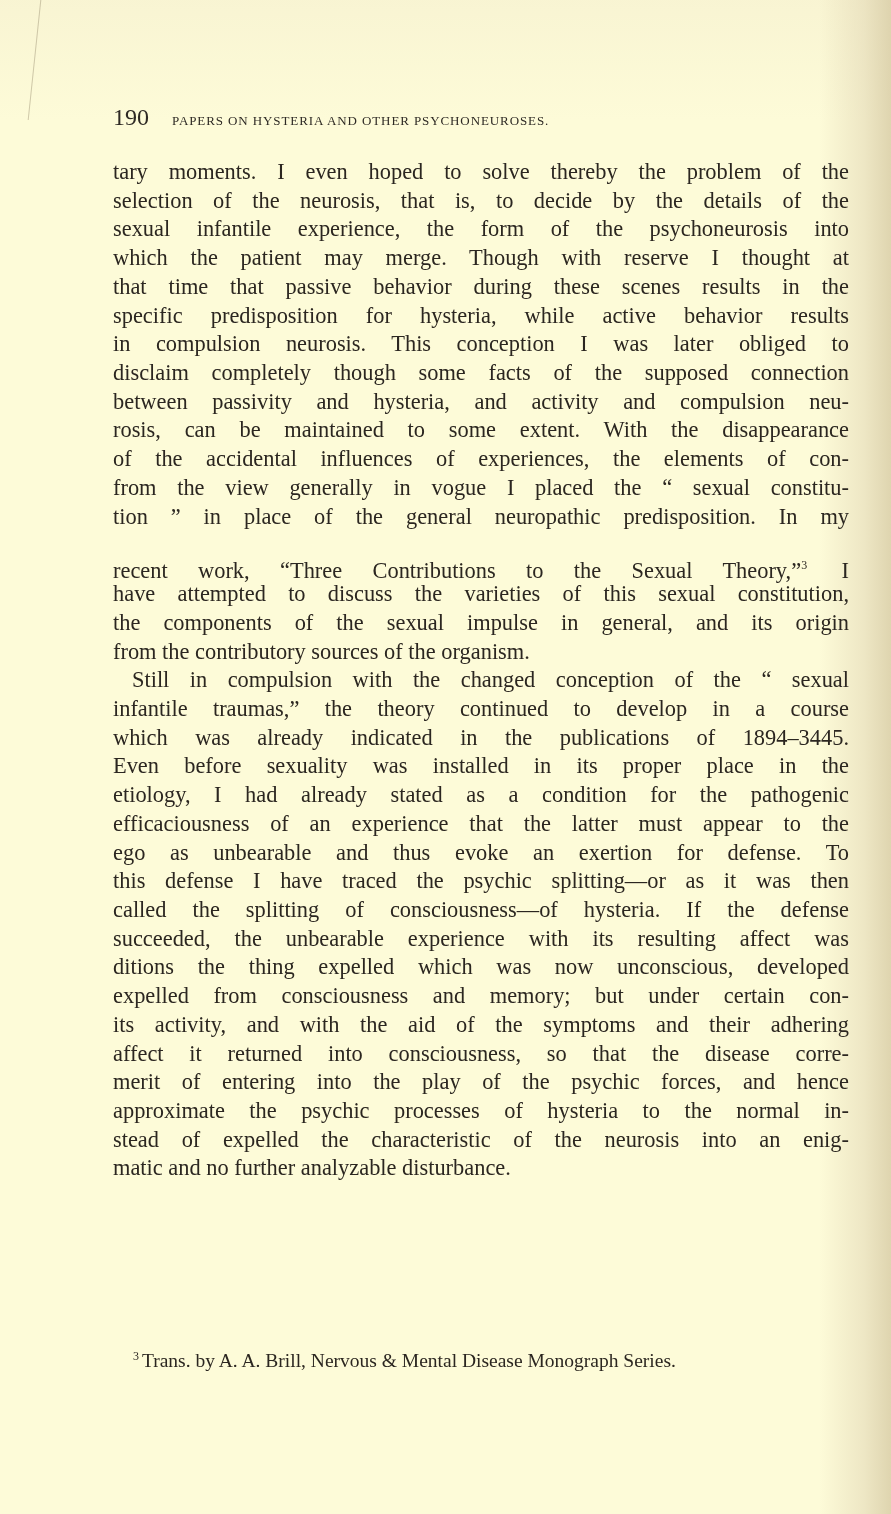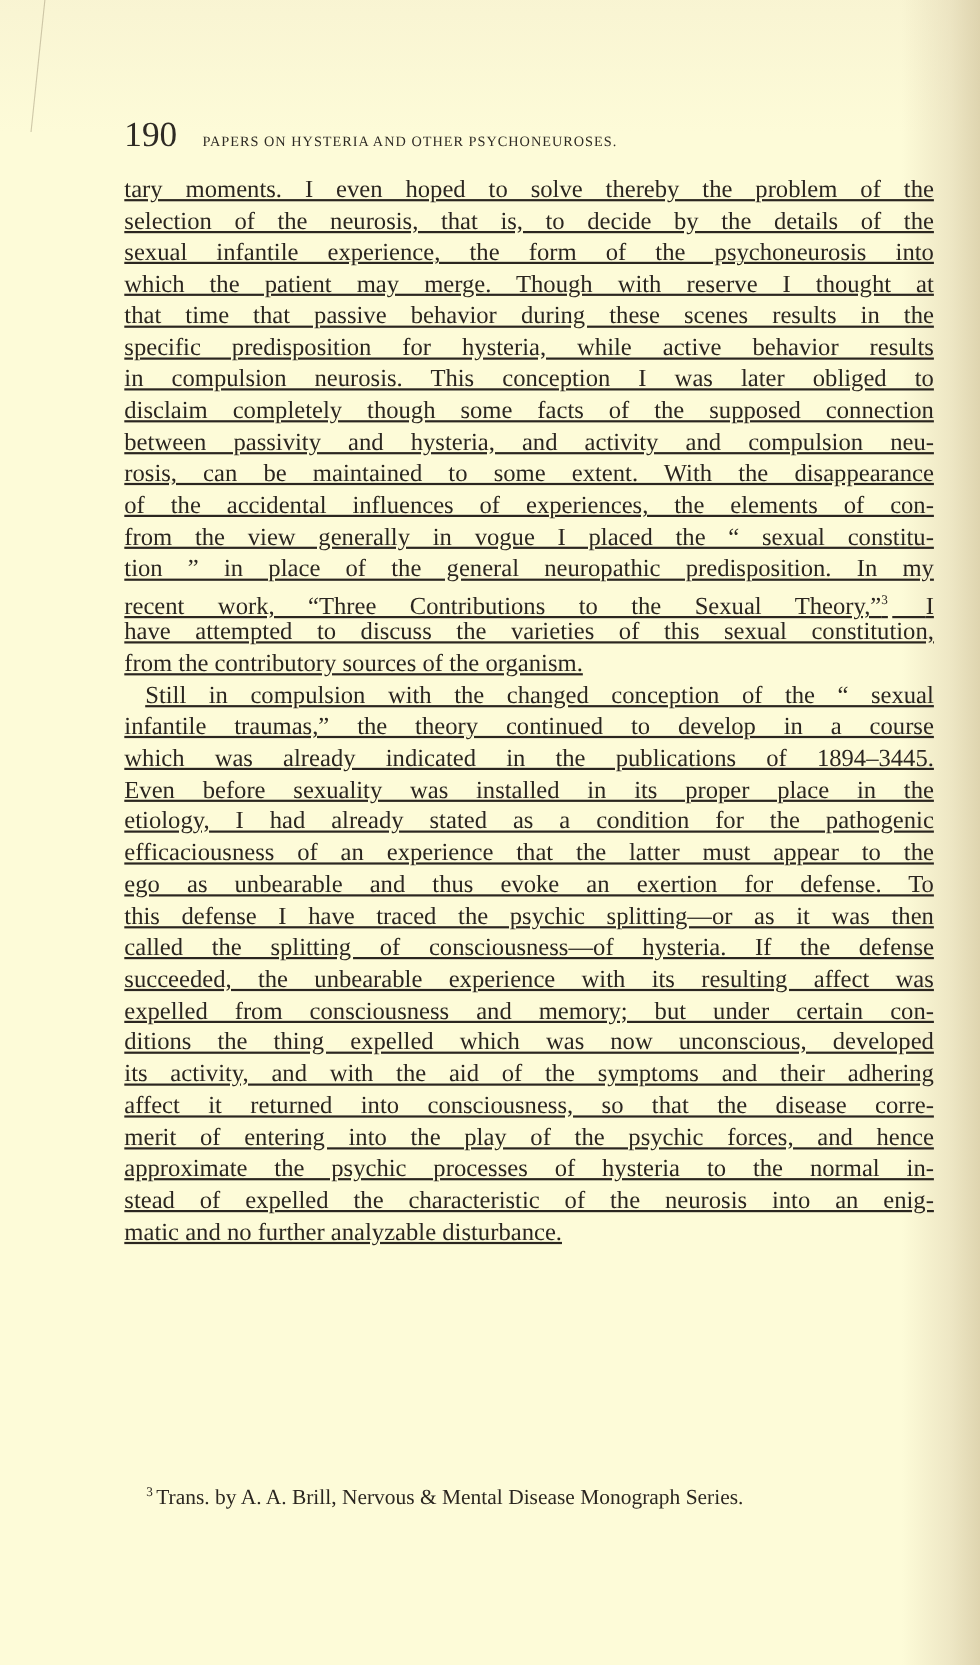--- a/index.html
+++ b/index.html
@@ -38,21 +38,21 @@
       left: 113px;
       width: 700px;
       height: 30px;
       display: flex;
       align-items: baseline;
       font-size: 18.5px;
       letter-spacing: 0.4px;
       color: #2e2a24;
     }
     .header .page-number {
-      font-size: 32px;
+      font-size: 24px;
       margin-right: 23px;
       letter-spacing: 0;
     }
     .header .running-title {
       font-size: 13px;
       letter-spacing: 0.9px;
     }
     .body-text {
       position: absolute;
       top: 158px;
@@ -62,21 +62,20 @@
       line-height: 28.72px;
       text-align: justify;
       color: #2b2620;
     }
     .line {
       display: block;
       text-align: justify;
       text-align-last: justify;
       white-space: nowrap;
       height: 28.72px;
-      text-decoration: underline;
     }
     .line.last {
       text-align-last: left;
     }
     .footnote {
       position: absolute;
       top: 1346px;
       left: 133px;
       width: 720px;
       font-size: 19.5px;
@@ -113,39 +112,40 @@
       <span class="line">which the patient may merge.  Though with reserve I thought at</span>
       <span class="line">that time that passive behavior during these scenes results in the</span>
       <span class="line">specific predisposition for hysteria, while active behavior results</span>
       <span class="line">in compulsion neurosis.  This conception I was later obliged to</span>
       <span class="line">disclaim completely though some facts of the supposed connection</span>
       <span class="line">between passivity and hysteria, and activity and compulsion neu-</span>
       <span class="line">rosis, can be maintained to some extent.  With the disappearance</span>
       <span class="line">of the accidental influences of experiences, the elements of con-</span>
       <span class="line">from the view generally in vogue I placed the “ sexual constitu-</span>
       <span class="line">tion ” in place of the general neuropathic predisposition.  In my</span>
-      <span class="line" style="text-align-last: justify;">
+      <span class="line" style="text-align-last: justify; margin-top: 20px;">
         <span>recent work, “Three Contributions to the Sexual Theory,”</span><sup class="ref">3</sup> <span>I</span>
       </span>
       <span class="line">have attempted to discuss the varieties of this sexual constitution,</span>
+      <span class="line">the components of the sexual impulse in general, and its origin</span>
       <span class="line last">from the contributory sources of the organism.</span>
     </div>
     <div class="paragraph">
       <span class="line" style="padding-left:19px;">Still in compulsion with the changed conception of the “ sexual</span>
       <span class="line">infantile traumas,” the theory continued to develop in a course</span>
       <span class="line">which was already indicated in the publications of 1894–3445.</span>
       <span class="line">Even before sexuality was installed in its proper place in the</span>
       <span class="line">etiology, I had already stated as a condition for the pathogenic</span>
       <span class="line">efficaciousness of an experience that the latter must appear to the</span>
       <span class="line">ego as unbearable and thus evoke an exertion for defense.  To</span>
       <span class="line">this defense I have traced the psychic splitting—or as it was then</span>
       <span class="line">called the splitting of consciousness—of hysteria.  If the defense</span>
       <span class="line">succeeded, the unbearable experience with its resulting affect was</span>
+      <span class="line">ditions the thing expelled which was now unconscious, developed</span>
       <span class="line">expelled from consciousness and memory; but under certain con-</span>
-      <span class="line">ditions the thing expelled which was now unconscious, developed</span>
       <span class="line">its activity, and with the aid of the symptoms and their adhering</span>
       <span class="line">affect it returned into consciousness, so that the disease corre-</span>
       <span class="line">merit of entering into the play of the psychic forces, and hence</span>
       <span class="line">approximate the psychic processes of hysteria to the normal in-</span>
       <span class="line">stead of expelled the characteristic of the neurosis into an enig-</span>
       <span class="line last">matic and no further analyzable disturbance.</span>
     </div>
   </div>
 
   <div class="footnote">

